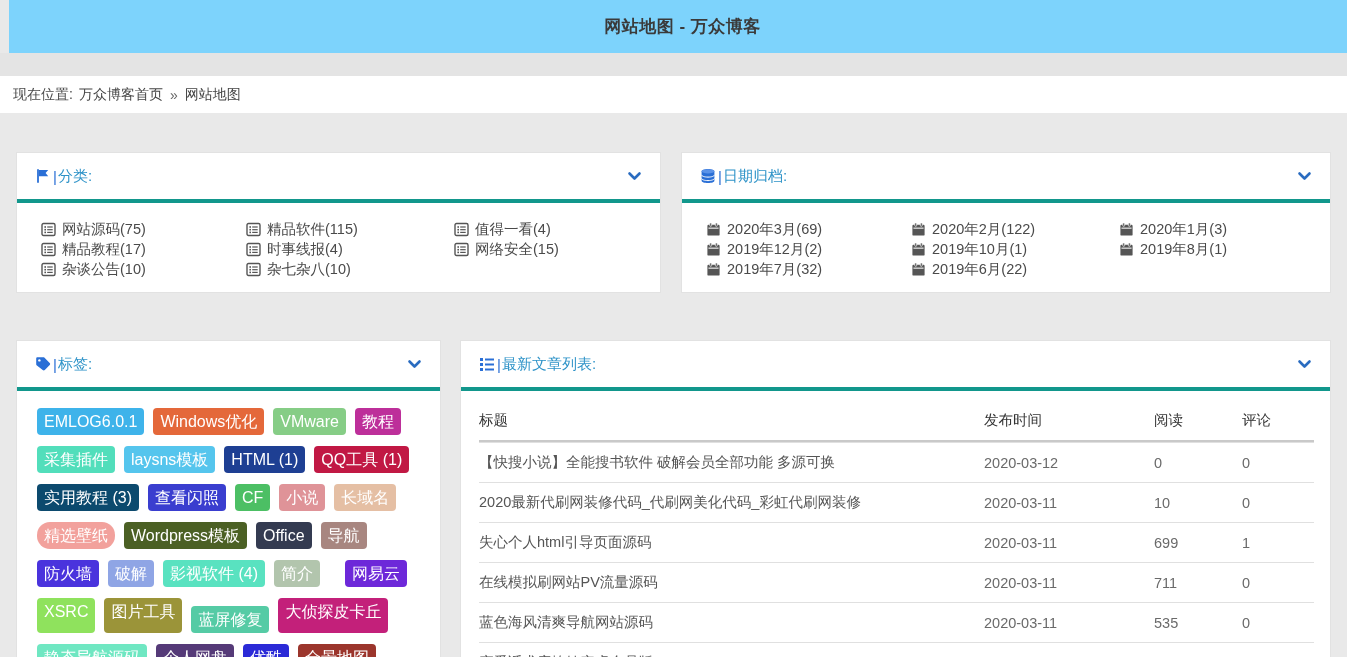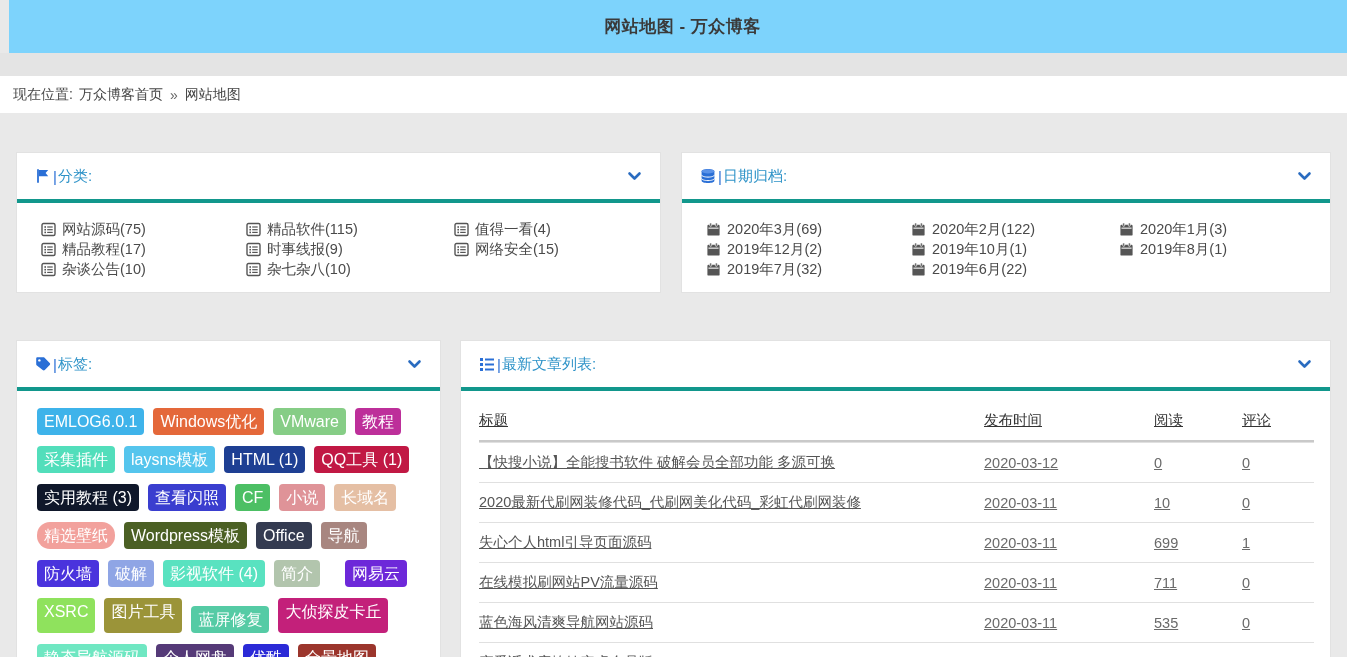--- a/index.html
+++ b/index.html
@@ -32,21 +32,21 @@
   .link-item svg { margin-right:6px; flex:0 0 auto; }
 
   .tags-body { padding:17px 20px; display:flex; flex-wrap:wrap; gap:11px 9px; align-content:flex-start; }
   .tag { display:inline-block; padding:4px 7px; border-radius:4px; color:#fff; font-size:16px;
          line-height:19px; text-decoration:none; white-space:nowrap; }
 
   .articles-table { margin:10px 18px 0; width:835px; }
   .tbl-row { display:grid; grid-template-columns:505px 170px 88px 72px; align-items:center; }
   .tbl-head { font-size:14.5px; color:#333; }
   .tbl-head > div { padding:11px 0; }
-  .tbl-row > div { padding:10px 0; font-size:14.5px;text-decoration:underline; }
+  .tbl-row > div { padding:10px 0; font-size:14.5px; }
   .tbl-body .tbl-row { border-top:1px solid #e0e0e0; }
   .tbl-head { border-bottom:2px solid #c9c9c9; }
   .cell-title { color:#555; overflow:hidden; white-space:nowrap; text-overflow:ellipsis; padding-right:14px; }
   .cell-dim { color:#6a6a6a; }
 </style>
 </head>
 <body>
 
 <svg width="0" height="0" style="position:absolute">
   <defs>
@@ -141,21 +141,21 @@
     <a href="#" class="link-item">
         <svg width="15" height="15" viewBox="0 0 15 15">
           <use href="#i-listalt"></use>
         </svg>
         <span>精品教程(17)</span>
       </a>
     <a href="#" class="link-item">
         <svg width="15" height="15" viewBox="0 0 15 15">
           <use href="#i-listalt"></use>
         </svg>
-        <span>时事线报(9)</span>
+        <span>时事线报(4)</span>
       </a>
     <a href="#" class="link-item">
         <svg width="15" height="15" viewBox="0 0 15 15">
           <use href="#i-listalt"></use>
         </svg>
         <span>网络安全(15)</span>
       </a>
     <a href="#" class="link-item">
         <svg width="15" height="15" viewBox="0 0 15 15">
           <use href="#i-listalt"></use>
@@ -253,21 +253,21 @@
   <div class="teal-rule"></div>
   <div class="tags-body">
     <a href="#" class="tag" style="background-color: rgb(62, 179, 234);">EMLOG6.0.1</a>
     <a href="#" class="tag" style="background-color: rgb(228, 104, 58);">Windows优化</a>
     <a href="#" class="tag" style="background-color: rgb(134, 205, 134);">VMware</a>
     <a href="#" class="tag" style="background-color: rgb(189, 47, 154);">教程</a>
     <a href="#" class="tag" style="background-color: rgb(82, 222, 187);">采集插件</a>
     <a href="#" class="tag" style="background-color: rgb(85, 197, 237); text-align: right;">laysns模板</a>
     <a href="#" class="tag" style="background-color: rgb(30, 63, 147);">HTML (1)</a>
     <a href="#" class="tag" style="background-color: rgb(193, 24, 68);">QQ工具 (1)</a>
-    <a href="#" class="tag" style="background-color: #0f172a; text-align: right;">实用教程 (3)</a>
+    <a href="#" class="tag" style="background-color: #0c4a6e; text-align: right;">实用教程 (3)</a>
     <a href="#" class="tag" style="background-color: rgb(58, 62, 207);">查看闪照</a>
     <a href="#" class="tag" style="background-color: rgb(76, 191, 100);">CF</a>
     <a href="#" class="tag" style="background-color: rgb(223, 147, 152);">小说</a>
     <a href="#" class="tag" style="background-color: rgb(229, 191, 164);">长域名</a>
     <a href="#" class="tag" style="background-color: rgb(242, 161, 156); border-radius: 13px;">精选壁纸</a>
     <a href="#" class="tag" style="background-color: rgb(75, 96, 36);">Wordpress模板</a>
     <a href="#" class="tag" style="background-color: rgb(52, 59, 81);">Office</a>
     <a href="#" class="tag" style="background-color: rgb(168, 134, 128);">导航</a>
     <a href="#" class="tag" style="background-color: rgb(74, 51, 221);">防火墙</a>
     <a href="#" class="tag" style="background-color: rgb(143, 165, 229);">破解</a>

